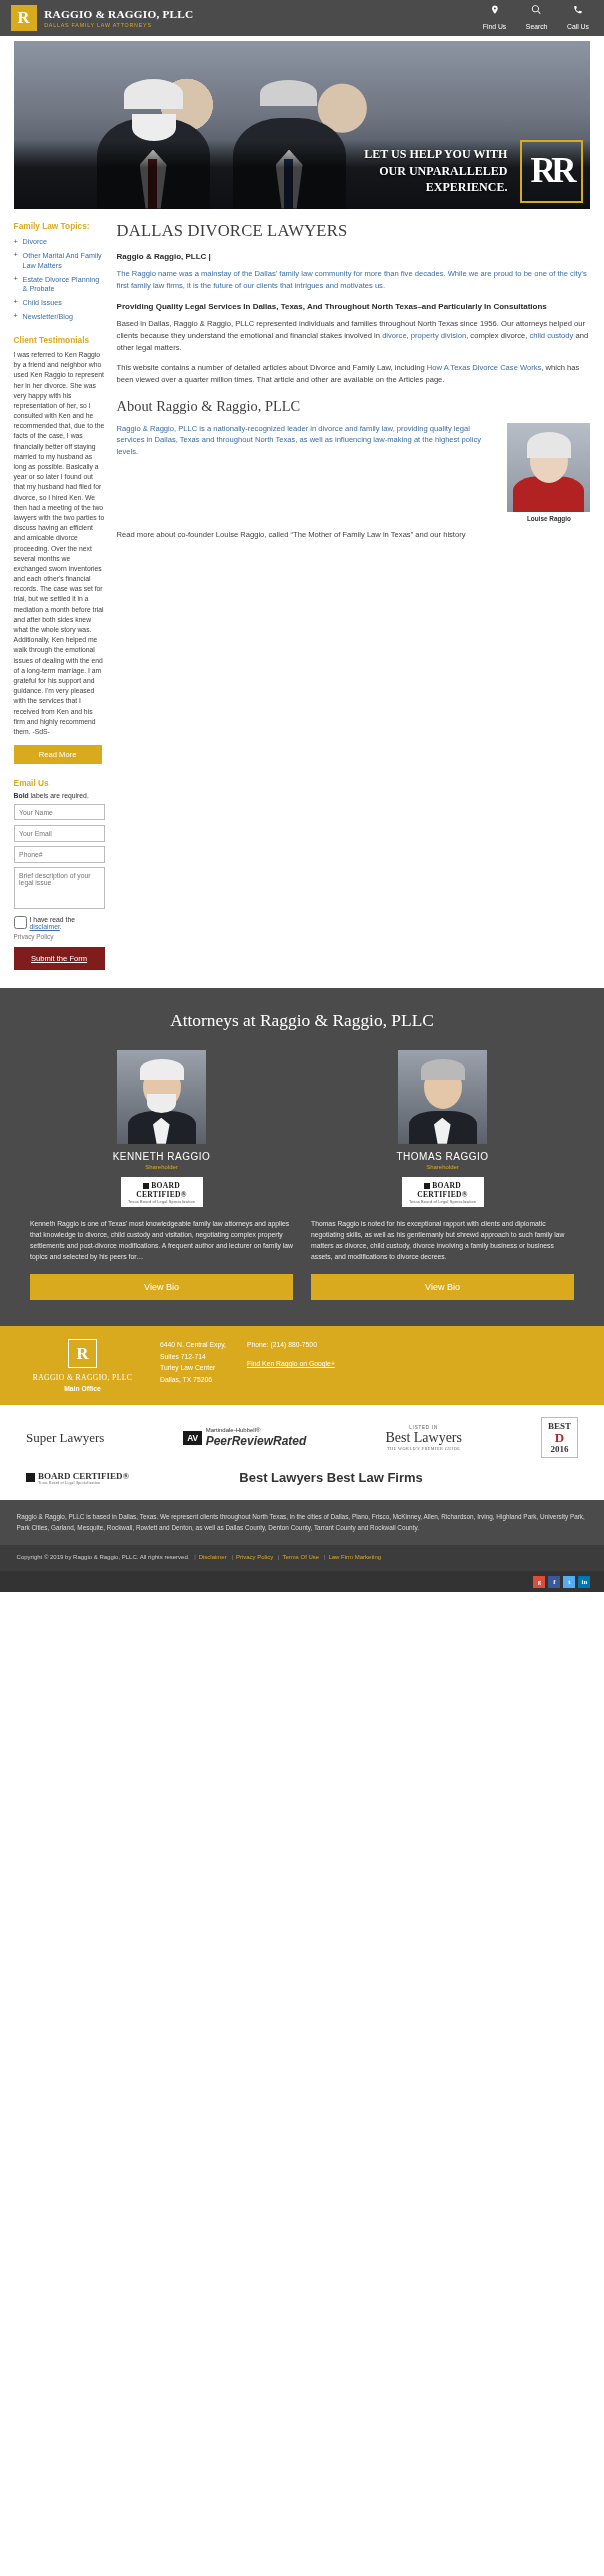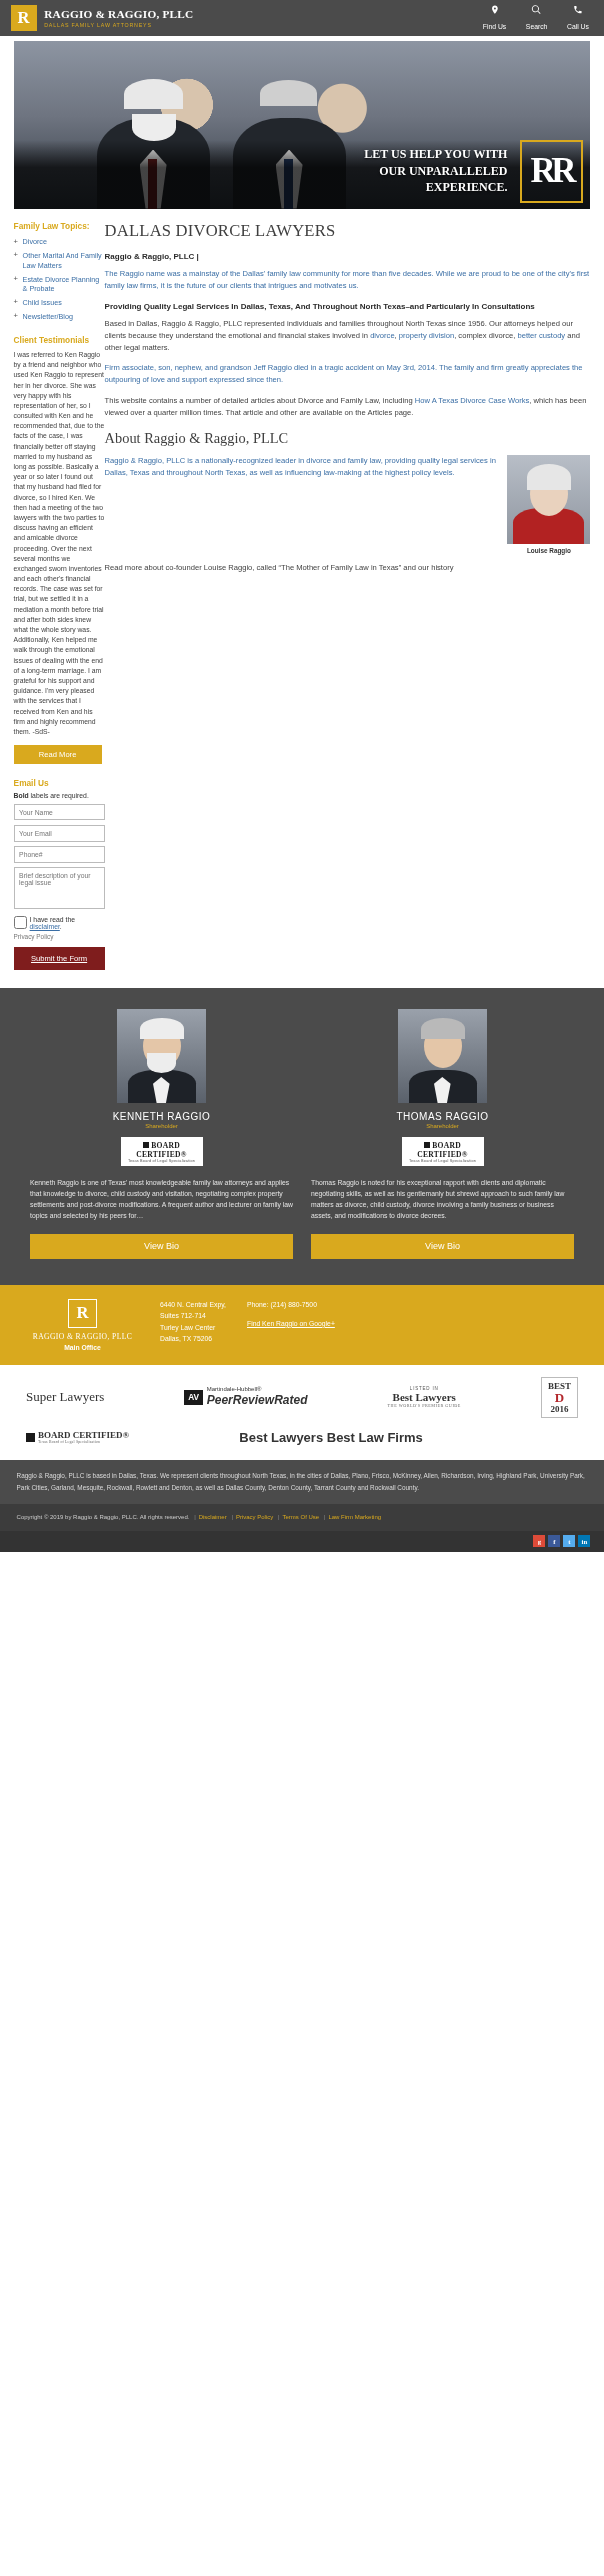--- a/index.html
+++ b/index.html
@@ -119,21 +119,21 @@
     color:#fff;
     font-family:"Liberation Serif", serif;
     font-size: 35px;
     font-weight:bold;
     display:flex; align-items:center; justify-content:center;
     line-height: .8;
   }
   .hero-rr span { letter-spacing:-4.5px; }
 
   
-  .main-wrap { display:flex; padding: 12px 13.6px 7.6px 13.6px; }
+  .main-wrap { display:flex; padding: 12px 13.6px 7.6px 13.6px; gap: 12px; }
   .sidebar { width: 91px; flex: none; }
   .content { flex: 1; }
 
   .side-h {
     color:#d9a91e;
     font-size: 8.3px;
     font-weight: bold;
     margin: 0 0 4.5px 0;
   }
   .side-list { list-style:none; margin:0 0 12px 0; padding:0; }
@@ -305,21 +305,21 @@
 
   
   .awards { padding: 12px 26px 15px; }
   .aw-row { display:flex; align-items:center; justify-content:space-between; gap: 10.6px; }
   .aw-sl { font-family:"Liberation Serif", serif; font-size: 13px; color:#333; }
   .aw-av { display:flex; align-items:center; gap:3.8px; }
   .aw-av .av { background:#1a1a1a; color:#fff; font-weight:bold; font-size: 8.3px; padding: 2.3px 3.8px; }
   .aw-av .pr { font-size: 6px; line-height:1.25; }
   .aw-av .pr b { font-size: 12px; font-style: italic; }
   .aw-bl { text-align:center; font-family:"Liberation Serif", serif; }
-  .aw-bl .t { font-size: 11px; font-weight: bold; }
+  .aw-bl .t { font-size: 14px; font-weight: normal; }
   .aw-bl .s { font-size: 4.2px; letter-spacing:0.5px; color:#666; }
   .aw-listed { text-align:center; font-size: 4.5px; letter-spacing:0.8px; color:#555; }
   .aw-bd {
     text-align:center; border:0.8px solid #bbb; padding: 3px 6px; font-family:"Liberation Serif", serif;
   }
   .aw-bd .t { font-size: 9px; font-weight:bold; }
   .aw-bd .y { font-size: 13px; font-weight:bold; color:#b3282d; line-height:1; }
   .aw-row2 { display:flex; align-items:center; justify-content:space-between; margin-top: 12px; gap:10.6px;}
   .bc-logo { display:flex; align-items:center; gap:3px; }
   .bc-logo .sq { width:9px; height:9px; background:#1a1a1a; }
@@ -450,23 +450,22 @@
     <div class="privacy">Privacy Policy</div>
     <button class="submit-btn">Submit the Form</button>
   </div>
 
   <div class="content">
     <h1 class="page-title">DALLAS DIVORCE LAWYERS</h1>
     <h3>Raggio &amp; Raggio, PLLC |</h3>
     <p class="blue">The Raggio name was a mainstay of the Dallas' family law community for more than five decades. While we are proud to be one of the city's first family law firms, it is the future of our clients that intrigues and motivates us.</p>
     <h3>Providing Quality Legal Services In Dallas, Texas, And Throughout North Texas–and Particularly In Consultations</h3>
     <p>
-      <span>Based in Dallas, Raggio &amp; Raggio, PLLC  represented individuals and families throughout North Texas since 1956. Our attorneys helped our clients because they understand the emotional and financial stakes involved in </span><a href="#">divorce</a>, <a href="#">property division</a><span>,  complex divorce, </span><a href="#">better custody</a><span> and other legal matters.</span>
+      <span>Based in Dallas, Raggio &amp; Raggio, PLLC  represented individuals and families throughout North Texas since 1956. Our attorneys helped our clients because they understand the emotional and financial stakes involved in </span><a href="#">divorce</a>, <a href="#">property division</a><span>,  complex divorce, </span><a href="#">child custody</a><span> and other legal matters.</span>
     </p>
-    <p class="blue">Firm associate, son, nephew, and grandson Jeff Raggio died in a tragic accident on May 3rd, 2014. The family and firm greatly appreciates the outpouring of love and support expressed since then.</p>
     <p>
       <span>This website contains a number of detailed articles about Divorce and Family Law, including </span><a href="#">How A Texas Divorce Case Works</a><span>, which has been viewed over a quarter million times. That article and other are available on the Articles page.</span>
     </p>
 
     <h2 class="sec-title">About Raggio &amp; Raggio, PLLC</h2>
     <div class="about-row">
       <div class="about-text">Raggio &amp; Raggio, PLLC is a nationally-recognized leader in divorce and family law, providing quality legal services in Dallas, Texas and throughout North Texas, as well as influencing law-making at the highest policy levels.</div>
       <div class="about-photo">
         <div class="photo-box">
           <div class="jacket"></div>
@@ -474,20 +473,21 @@
             <div class="hairw"></div>
         </div>
         <div class="photo-cap">Louise Raggio</div>
       </div>
     </div>
     <p style="margin-top:7.6px;">Read more about co-founder Louise Raggio, called “The Mother of Family Law in Texas” and our history</p>
   </div>
 </div>
 
 <div class="attorneys">
+  <h2 class="att-title">Attorneys at Raggio &amp; Raggio, PLLC</h2>
   <div class="att-grid">
 
     <div class="att-col">
       <div class="att-photo">
         <div class="sj"></div>
           <div class="sh"></div>
           <div class="f"></div>
           <div class="h"></div>
           <div class="b"></div>
       </div>

